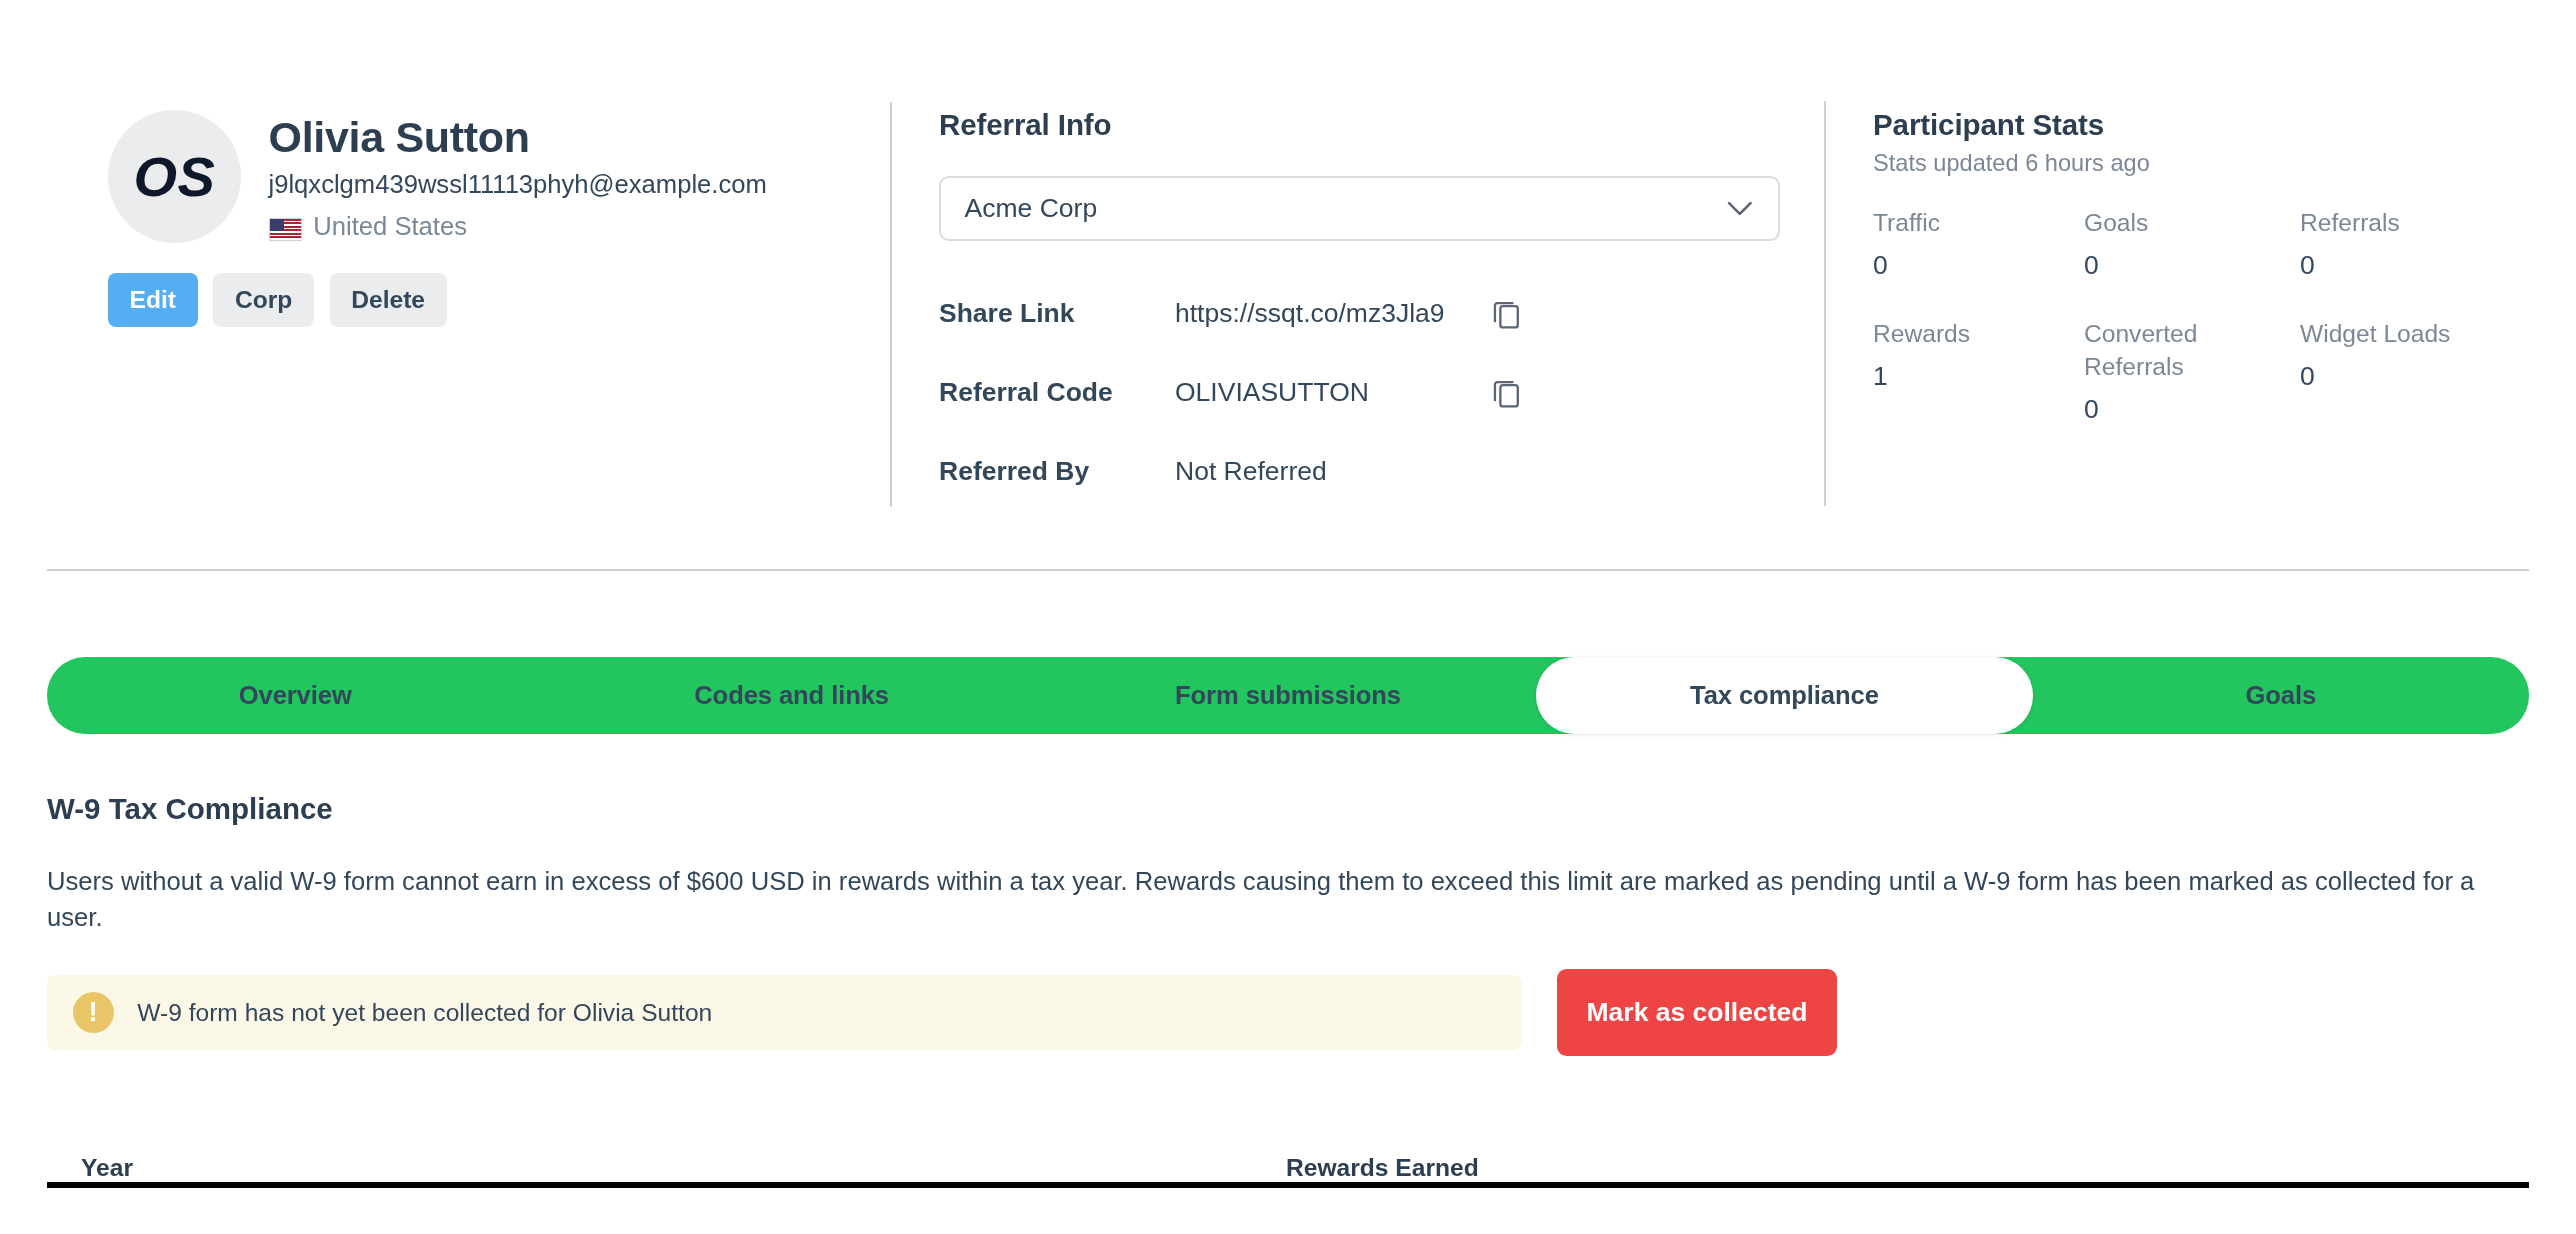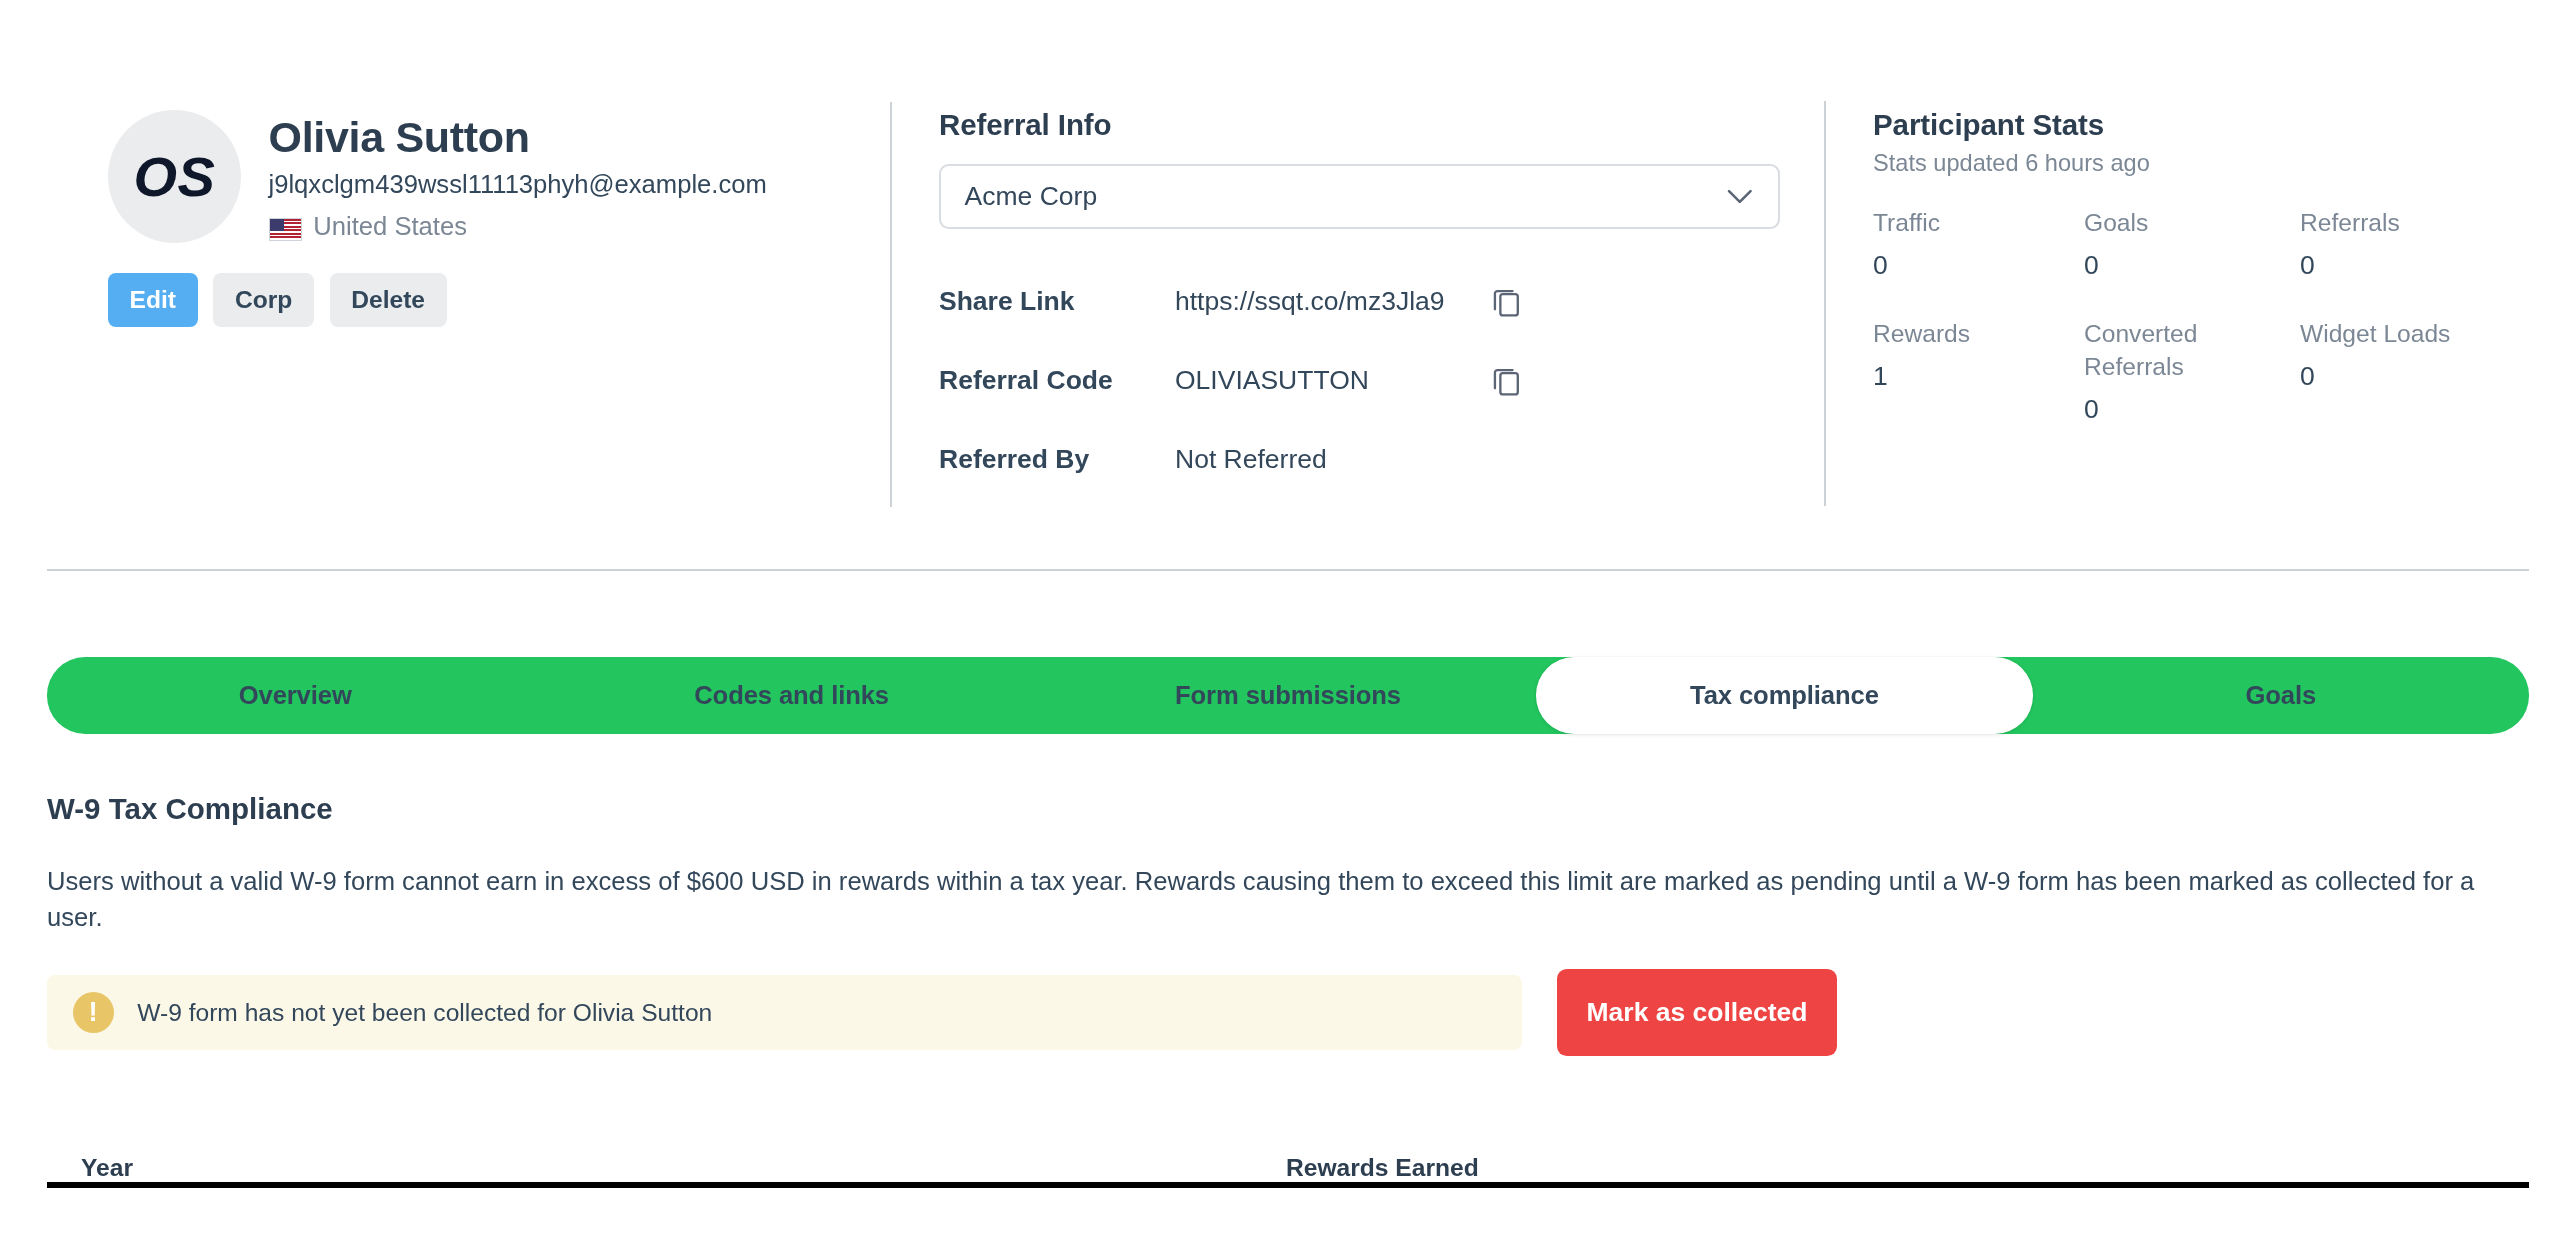--- a/index.html
+++ b/index.html
@@ -127,21 +127,21 @@
     top: 108px;
     width: 846px;
   }
   .section-title {
     font-size: 29.5px;
     font-weight: 700;
     color: #2d3e50;
     letter-spacing: -0.1px;
   }
   .select-wrap {
-    margin-top: 22px;
+    margin-top: 34px;
     position: relative;
     width: 841px;
     height: 65px;
   }
   .select-box {
     width: 100%; height: 100%;
     border: 2px solid #d9dde2;
     border-radius: 9.8px;
     background: #ffffff;
     display: flex; align-items: center;

